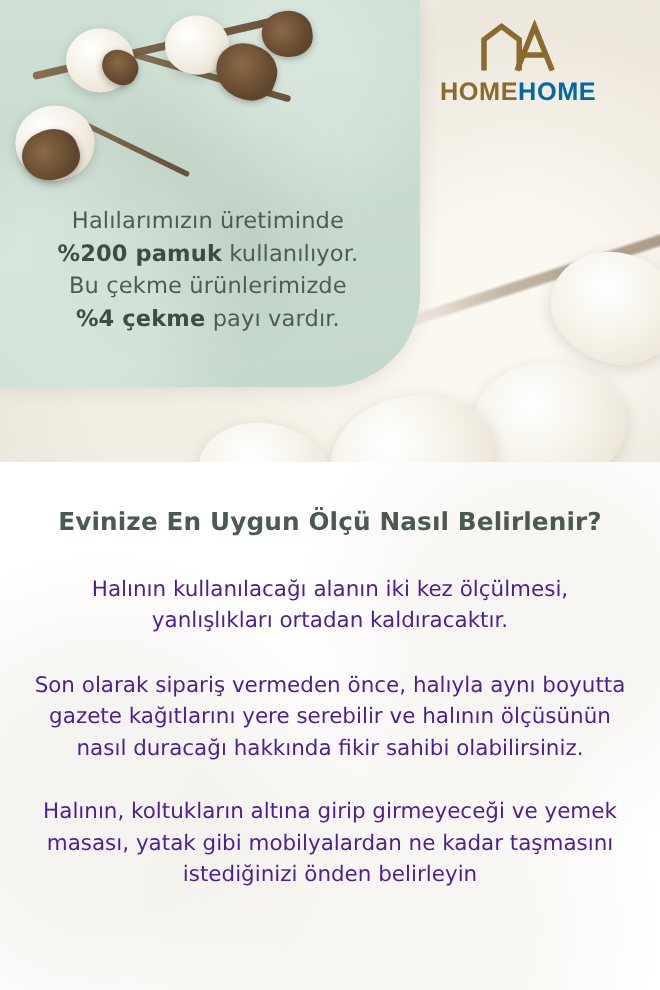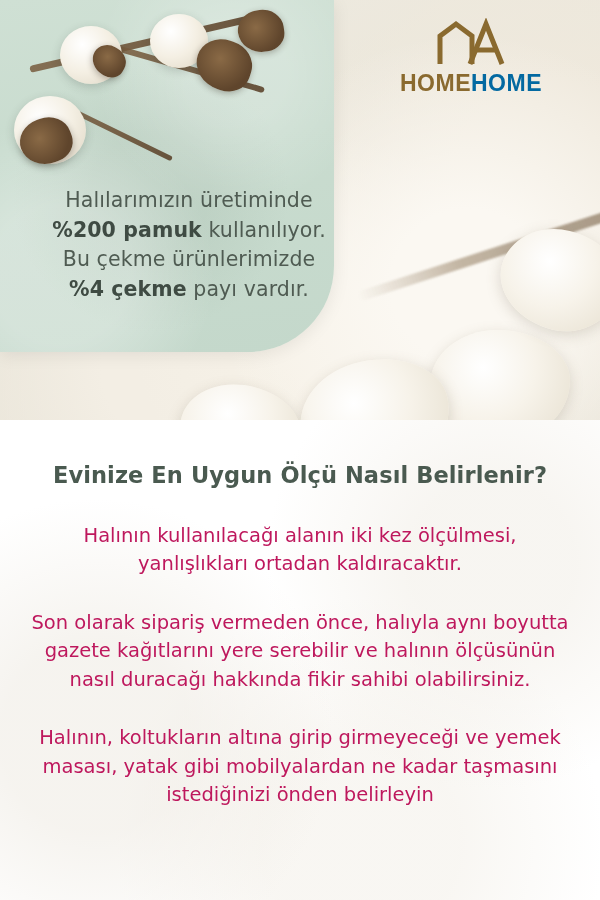--- a/index.html
+++ b/index.html
@@ -44,21 +44,21 @@
     box-shadow:0 4px 14px rgba(120,105,80,.22);
   }
   .boll.b1{left:430px;top:330px;width:140px;height:110px;}
   .boll.b2{left:300px;top:360px;width:150px;height:115px;transform:rotate(-12deg);}
   .boll.b3{left:500px;top:230px;width:120px;height:100px;transform:rotate(14deg);}
   .boll.b4{left:180px;top:385px;width:120px;height:90px;transform:rotate(8deg);}
 
   
   .mint-panel{
     position:absolute;left:0;top:0;
-    width:334px;height:352px;
+    width:382px;height:352px;
     background:linear-gradient(175deg,#cfe0d4 0%, #c9dccf 40%, #c4d8cb 100%);
     border-bottom-right-radius:86px;
     box-shadow:0 3px 18px rgba(0,0,0,.08);
     overflow:hidden;
   }
   .mint-texture{
     position:absolute;inset:0;
     background:
       radial-gradient(circle at 18% 78%, rgba(255,255,255,.28) 0 18%, rgba(255,255,255,0) 40%),
       radial-gradient(circle at 70% 20%, rgba(255,255,255,.22) 0 14%, rgba(255,255,255,0) 38%),
@@ -146,21 +146,21 @@
     font-weight:700;
     color:#4a5a50;
     letter-spacing:.1px;
   }
   .para{
     position:relative;
     margin:30px 28px 0 28px;
     text-align:center;
     font-size:19.5px;
     line-height:1.46;
-    color:#be185d;
+    color:#4c1d95;
   }
   .para.p-first{margin-top:34px;}
 </style>
 </head>
 <body>
 
 <div class="hero">
   <div class="hero-bg"></div>
   <div class="hero-branch"></div>
   <div class="boll b1"></div>

